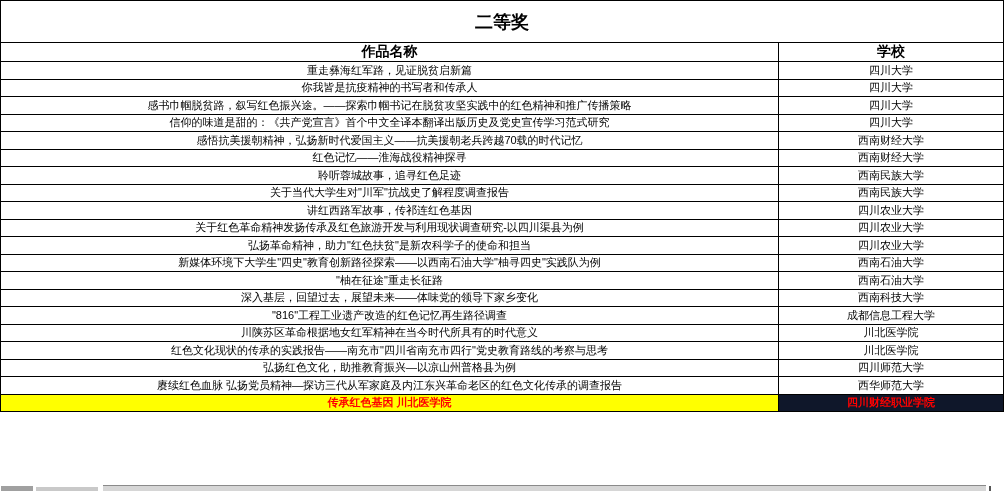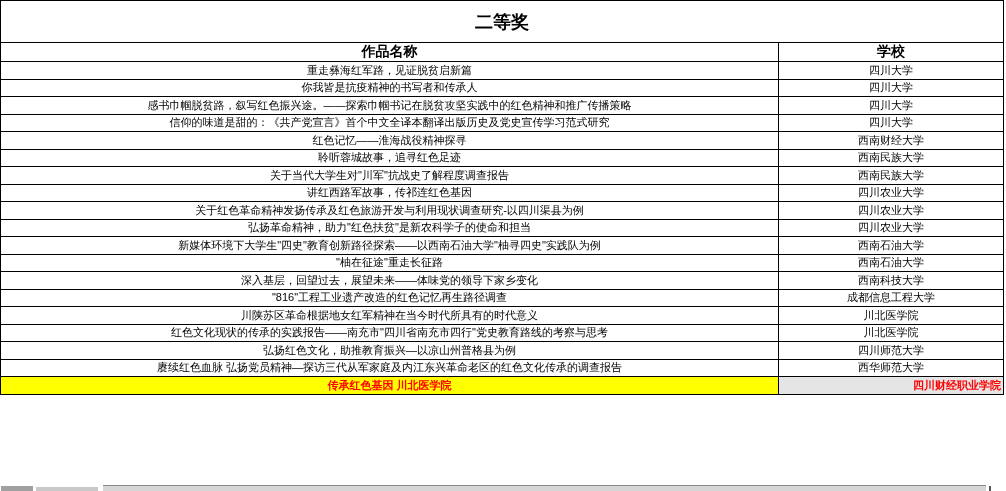--- a/index.html
+++ b/index.html
@@ -87,20 +87,24 @@
         </tr>
         <tr>
           <td>感书巾帼脱贫路，叙写红色振兴途。——探索巾帼书记在脱贫攻坚实践中的红色精神和推广传播策略</td>
           <td>四川大学</td>
         </tr>
         <tr>
           <td>信仰的味道是甜的：《共产党宣言》首个中文全译本翻译出版历史及党史宣传学习范式研究</td>
           <td>四川大学</td>
         </tr>
         <tr>
+          <td>感悟抗美援朝精神，弘扬新时代爱国主义——抗美援朝老兵跨越70载的时代记忆</td>
+          <td>西南财经大学</td>
+        </tr>
+        <tr>
           <td>红色记忆——淮海战役精神探寻</td>
           <td>西南财经大学</td>
         </tr>
         <tr>
           <td>聆听蓉城故事，追寻红色足迹</td>
           <td>西南民族大学</td>
         </tr>
         <tr>
           <td>关于当代大学生对"川军"抗战史了解程度调查报告</td>
           <td>西南民族大学</td>
@@ -144,21 +148,21 @@
         <tr>
           <td>弘扬红色文化，助推教育振兴—以凉山州普格县为例</td>
           <td>四川师范大学</td>
         </tr>
         <tr>
           <td>赓续红色血脉 弘扬党员精神—探访三代从军家庭及内江东兴革命老区的红色文化传承的调查报告</td>
           <td>西华师范大学</td>
         </tr>
         <tr class="highlight">
           <td style="background: rgb(255, 255, 0); color: rgb(255, 0, 0);">传承红色基因 川北医学院</td>
-          <td style="background: #e5e5e5; color: rgb(255, 0, 0); text-align: right;">四川财经职业学院</td>
+          <td style="background: #0f172a; color: rgb(255, 0, 0);">四川财经职业学院</td>
         </tr>
       </tbody>
   </table>
 
   <div class="bottom-strip">
     <div class="sb sb-corner"></div>
     <div class="sb sb-seg"></div>
     <div class="sb sb-track"></div>
     <div class="sb sb-tick"></div>
   </div>

